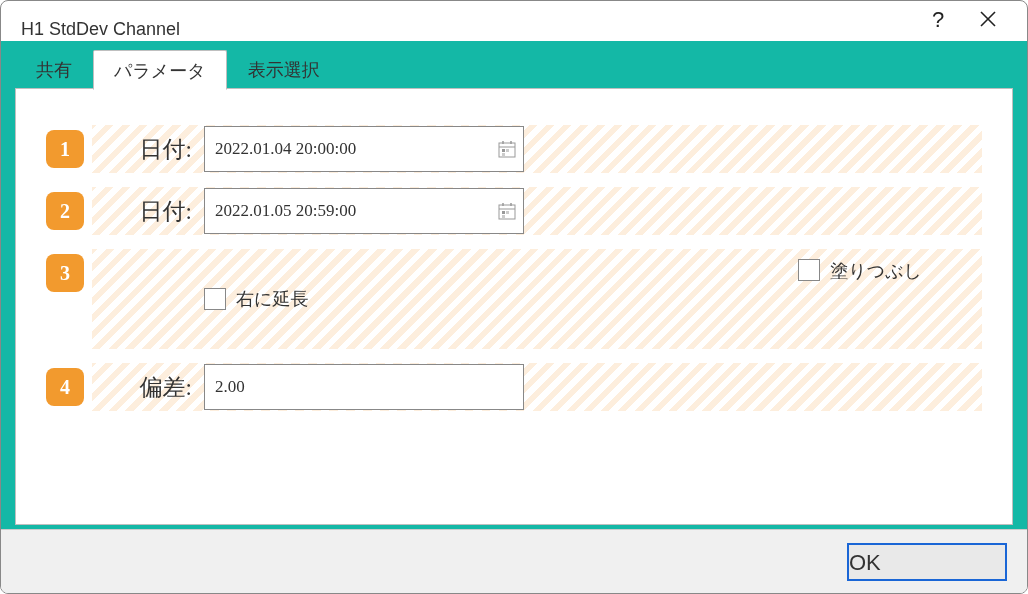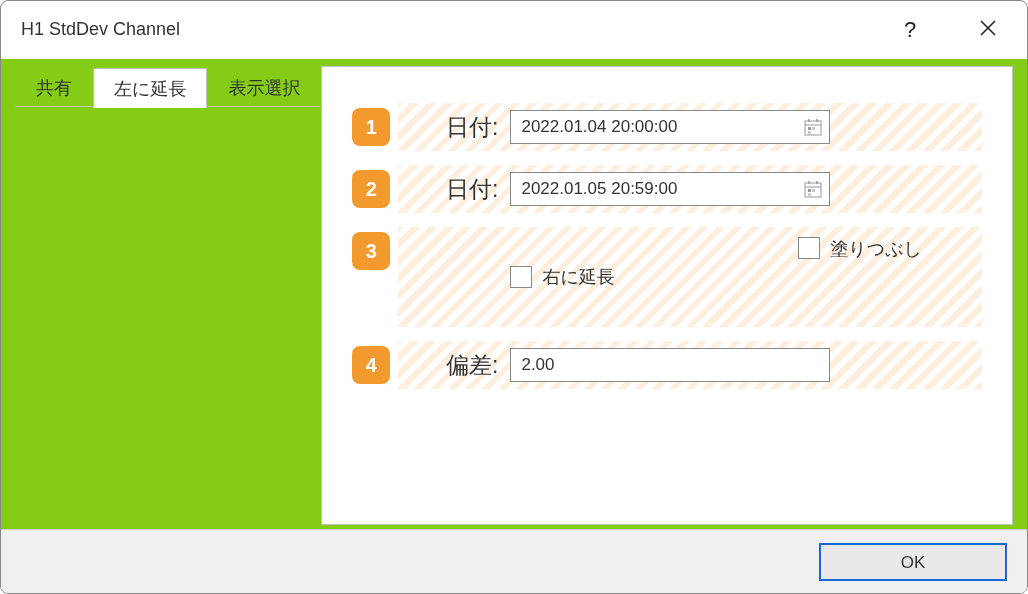--- a/index.html
+++ b/index.html
@@ -15,27 +15,26 @@
     width: 1028px;
     height: 594px;
     border: 1px solid #888;
     border-radius: 8px;
     display: flex;
     flex-direction: column;
     overflow: hidden;
     background: #fff;
   }
   .titlebar {
-    height: 58px;
-    display: flex;
-    align-items: center;
+    height: 40px;
+    display: flex;
+    align-items: flex-end;
     padding: 0 14px 0 20px;
     border-bottom: 1px solid transparent;
     flex-shrink: 0;
-    gap: 28px;
   }
   .titlebar .title {
     flex: 1;
     font-size: 18px;
     color: #333;
   }
   .titlebar .btn {
     width: 50px;
     height: 40px;
     display: flex;
@@ -43,23 +42,24 @@
     justify-content: center;
     cursor: pointer;
   }
   .titlebar .help-q {
     font-size: 22px;
     color: #222;
   }
   .content-area {
     flex: 1;
     padding: 8px 14px 4px 14px;
-    background: #84cc16;
-    display: flex;
-    flex-direction: row;
+    background: #14b8a6;
+    display: flex;
+    flex-direction: column;
+    font-family: Liberation Serif, serif;
   }
   .tabstrip {
     display: flex;
     height: 40px;
     align-items: flex-end;
     position: relative;
     z-index: 2;
   }
   .tab {
     padding: 8px 20px 6px 20px;
@@ -134,21 +134,21 @@
   .label {
     width: 80px;
     text-align: right;
     font-size: 23px;
     color: #333;
     margin-right: 12px;
     flex-shrink: 0;
   }
   .field {
     width: 320px;
-    height: 34px;
+    height: 46px;
     background: #fff;
     border: 1px solid #888;
     display: flex;
     align-items: center;
     padding: 0 6px 0 10px;
     font-size: 17px;
     color: #333;
     justify-content: space-between;
   }
   .field.noicon { justify-content: flex-start; }
@@ -187,26 +187,26 @@
     border-top: 1px solid #ccc;
     display: flex;
     align-items: center;
     justify-content: flex-end;
     padding: 0 20px;
     gap: 16px;
     background: #f0f0f0;
     flex-shrink: 0;
   }
   .footer .fbtn {
-    width: 188px;
+    width: 160px;
     height: 38px;
     border: 1px solid #aaa;
     background: #e9e9e9;
-    font-size: 17px;
-    text-align: center;
+    font-size: 22px;
+    text-align: left;
     line-height: 36px;
     cursor: pointer;
   }
   .footer .fbtn.primary {
     border: 2px solid #1a66d6;
     background: #e9e9e9;
   }
 </style>
 </head>
 <body>
@@ -224,21 +224,21 @@
             <line x1="16" y1="2" x2="2" y2="16" stroke="#222" stroke-width="1.6"></line>
           </svg>
       </span>
     </div>
   </div>
 
   <div class="content-area">
 
     <div class="tabstrip">
       <div class="tab inactive">共有</div>
-      <div class="tab active">左に延長</div>
+      <div class="tab active">パラメータ</div>
       <div class="tab inactive">表示選択</div>
     </div>
 
     <div class="tabpanel">
 
       <div class="row">
         <div class="badge">1</div>
         <div class="stripe">
           <div class="label">日付:</div>
           <div class="field">

